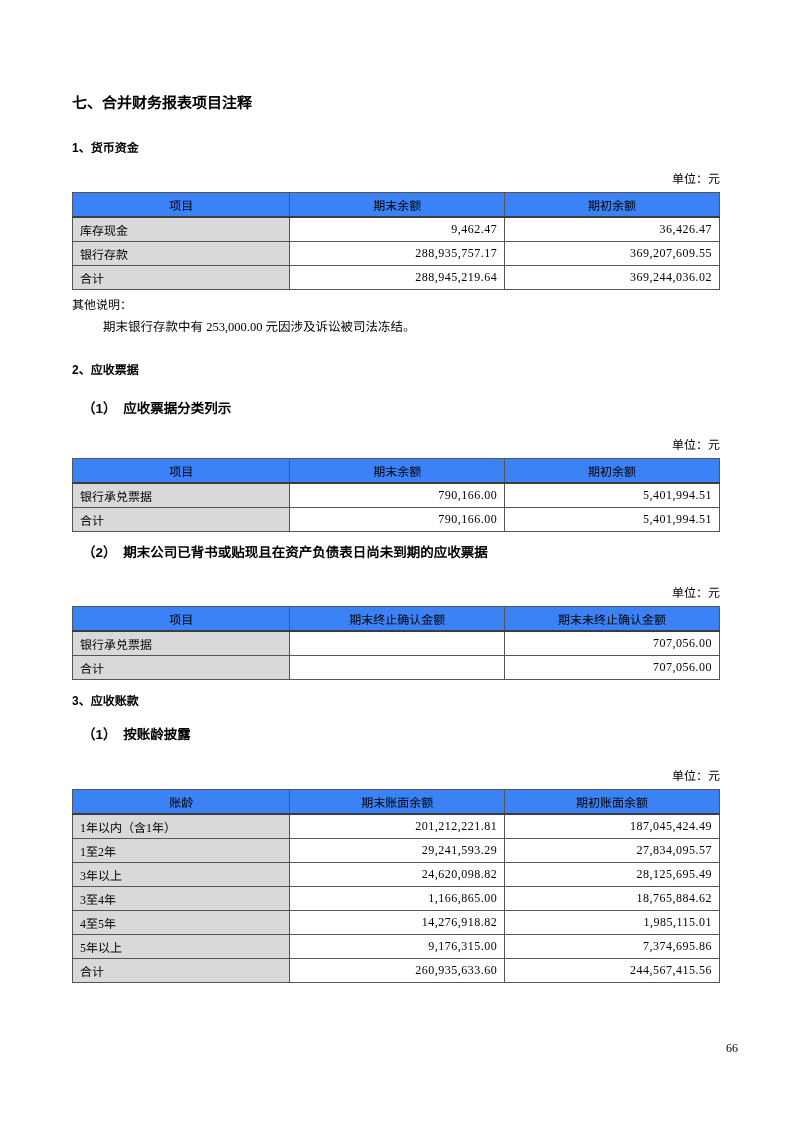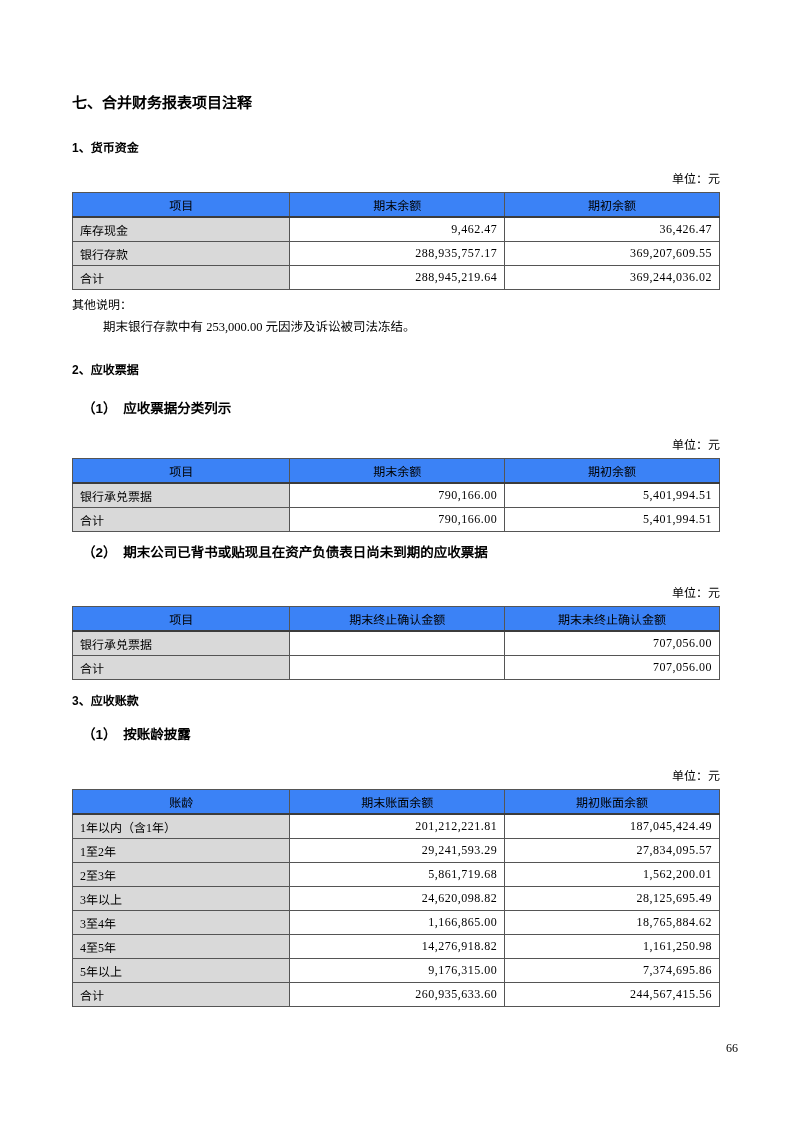--- a/index.html
+++ b/index.html
@@ -181,38 +181,33 @@
           <td class="label-col">1年以内（含1年）</td>
           <td class="num-col">201,212,221.81</td>
           <td class="num-col">187,045,424.49</td>
         </tr>
         <tr>
           <td class="label-col">1至2年</td>
           <td class="num-col">29,241,593.29</td>
           <td class="num-col">27,834,095.57</td>
         </tr>
         <tr>
-          <td class="label-col">2至3年</td>
-          <td class="num-col">5,861,719.68</td>
-          <td class="num-col">1,562,200.01</td>
-        </tr>
-        <tr>
           <td class="label-col">3年以上</td>
           <td class="num-col">24,620,098.82</td>
           <td class="num-col">28,125,695.49</td>
         </tr>
         <tr>
           <td class="label-col indent">3至4年</td>
           <td class="num-col">1,166,865.00</td>
           <td class="num-col">18,765,884.62</td>
         </tr>
         <tr>
           <td class="label-col indent">4至5年</td>
           <td class="num-col">14,276,918.82</td>
-          <td class="num-col">1,161,250.98</td>
+          <td class="num-col">1,985,115.01</td>
         </tr>
         <tr>
           <td class="label-col indent">5年以上</td>
           <td class="num-col">9,176,315.00</td>
           <td class="num-col">7,374,695.86</td>
         </tr>
         <tr>
           <td class="label-col">合计</td>
           <td class="num-col">260,935,633.60</td>
           <td class="num-col">244,567,415.56</td>

